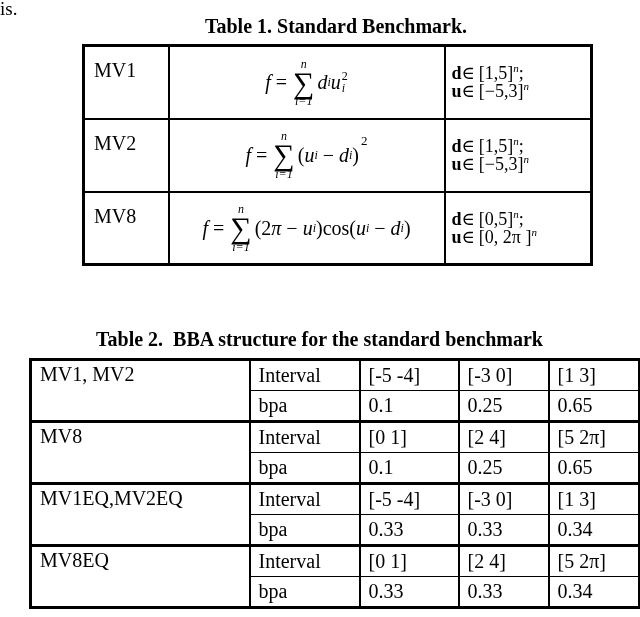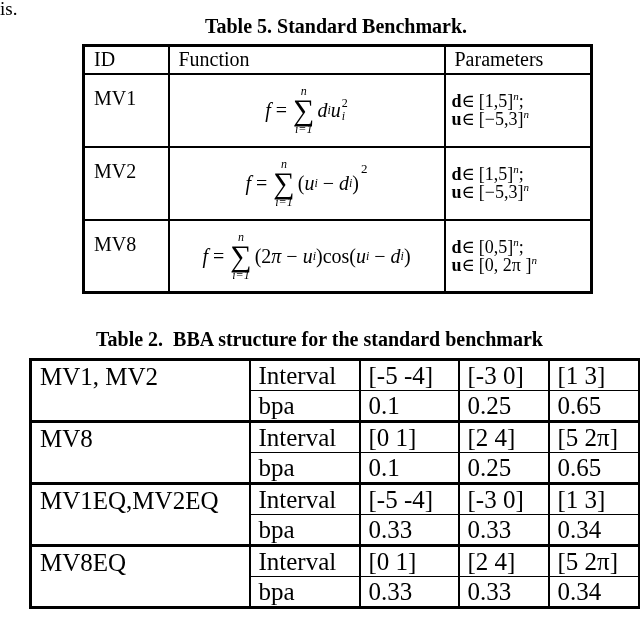--- a/index.html
+++ b/index.html
@@ -74,50 +74,45 @@
   .upright { font-style:normal; white-space:pre; }
 
   
   .pm-lines { display:flex; flex-direction:column; gap:0; }
   .pm-line { font-size:18px; line-height:1; white-space:pre; }
   .pm-line b { font-weight:bold; }
   .pm-line .pset { margin-left:4px; }
   .pm-line sup { font-size:11px; font-style:italic; vertical-align:7px; line-height:0; }
 
   
-  #table2 { left:29px; top:358px; width:609px; font-size:25px; }
+  #table2 { left:29px; top:358px; width:609px; font-size:20px; }
   #table2 td {
     height:31px; vertical-align:middle; padding-left:8px; text-align:left;
   }
   #table2 td.group-label {
     vertical-align:top; padding-top:2px; border-bottom-width:3px;
   }
   #table2 tr.row-interval td.thin { border-bottom-width:1px;margin-top:11px; }
   #table2 tr.row-bpa td { border-top-width:1px; border-bottom-width:3px;border-radius:10px; }
   #table2 tr.group-start td { border-top-width:3px; }
 </style>
 </head>
 <body>
 
 <span class="leading-text">is.</span>
 
-<div id="t1-caption" class="caption">Table 5. Standard Benchmark.</div>
+<div id="t1-caption" class="caption">Table 1. Standard Benchmark.</div>
 
 <table id="table1">
   <colgroup>
     <col style="width:85px">
       <col style="width:276px">
       <col style="width:147px">
   </colgroup>
   <tbody>
-      <tr>
-    <th>ID</th>
-    <th>Function</th>
-    <th>Parameters</th>
-  </tr>
 
   <tr>
     <td class="id-cell">MV1</td>
     <td class="fn-cell">
       <span class="formula">
             <i>f</i>
             <span class="eq">=</span>
             <span class="bigop">
           <span class="lim">n</span>
           <span class="sigma">∑</span>

